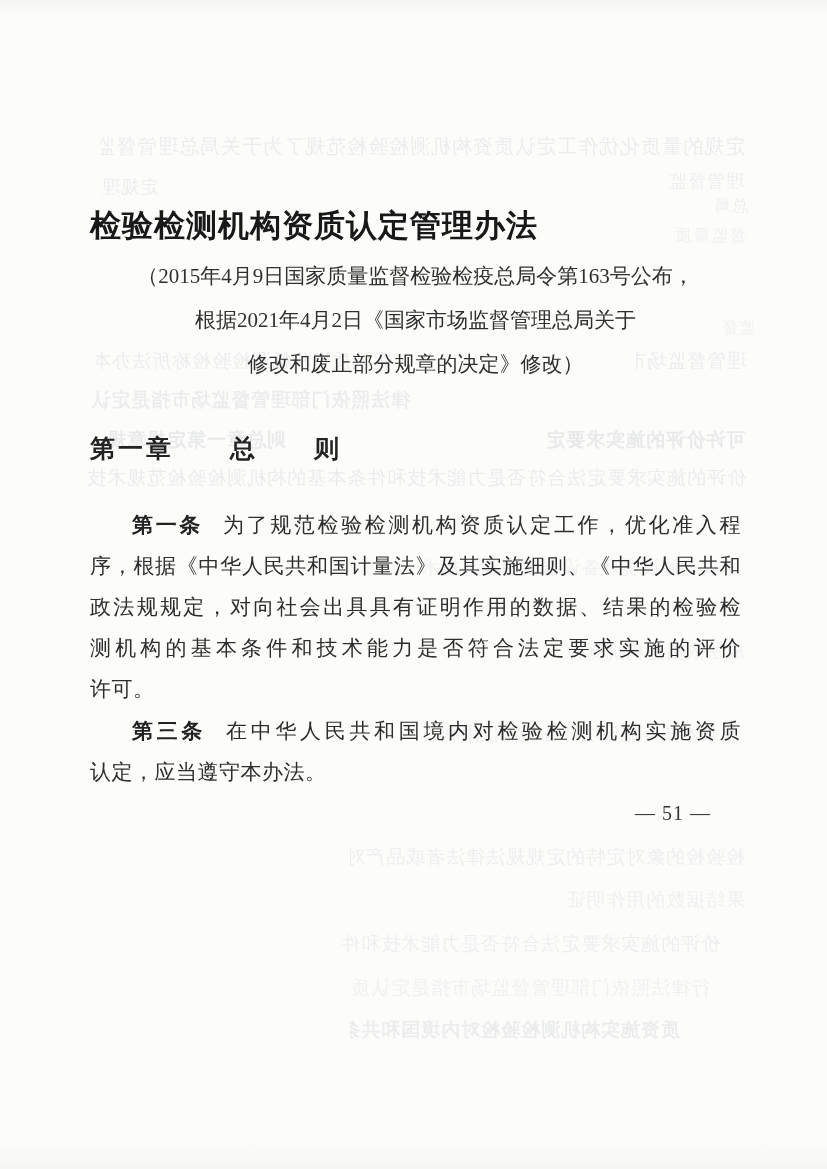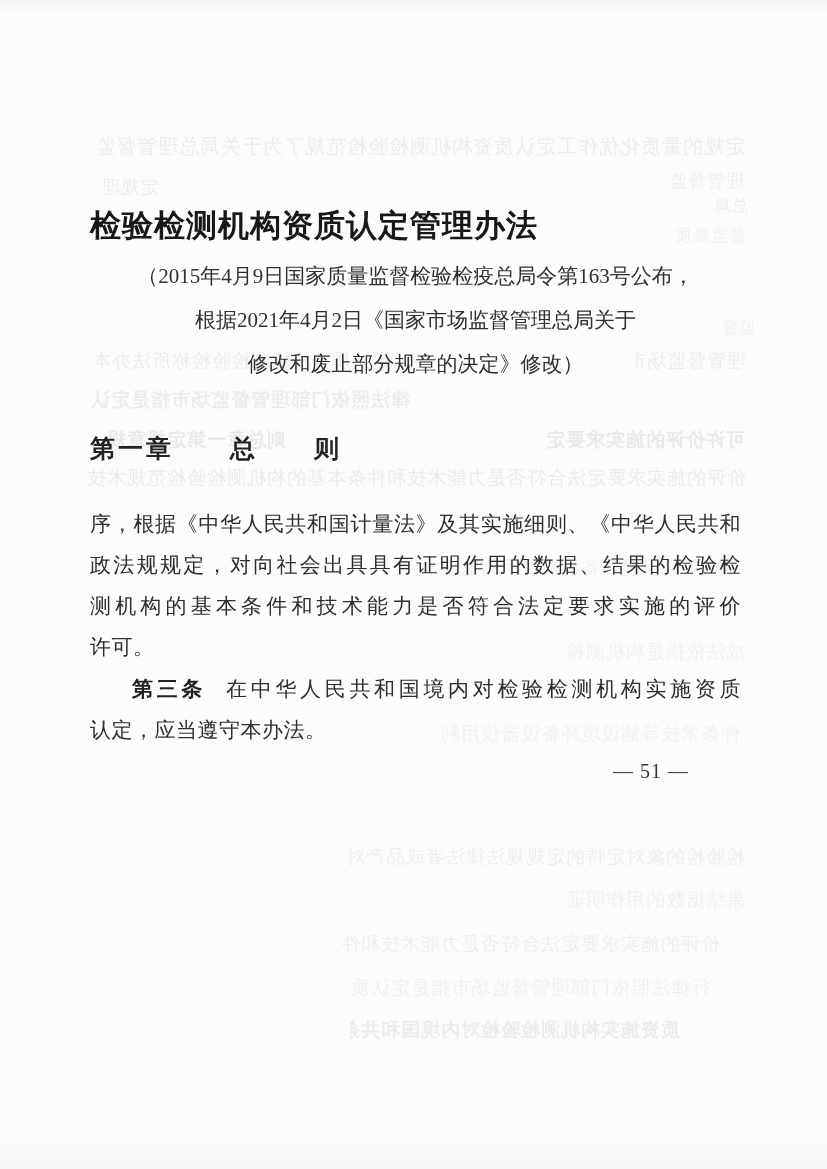--- a/index.html
+++ b/index.html
@@ -85,21 +85,21 @@
     color: #222;
     margin-right: 20px;
   }
   .page-footer {
     margin-top: 6px;
     text-align: right;
     font-size: 20px;
     line-height: 28px;
     color: #333;
   }
-  .page-footer .num { margin-right: 52px; letter-spacing: 1px; }
+  .page-footer .num { margin-right: 30px; letter-spacing: 1px; }
 </style>
 </head>
 <body>
 
 <div class="page">
 
   <div id="bleed-layer">
       <div class="bleed-line" style="top: 134px; left: 100px; width: 645px; font-size: 20px; opacity: 0.1;">定规的量质化优作工定认质资构机测检验检范规了为于关局总理管督监场市</div>
       <div class="bleed-line" style="top: 176px; left: 92px; width: 66px; font-size: 18px; opacity: 0.1;">定规理</div>
       <div class="bleed-line" style="top: 170px; left: 652px; width: 92px; font-size: 18px; opacity: 0.09;">理管督监</div>
@@ -130,20 +130,21 @@
       <span class="line">（2015年4月9日国家质量监督检验检疫总局令第163号公布，</span>
       <span class="line">根据2021年4月2日《国家市场监督管理总局关于</span>
       <span class="line">修改和废止部分规章的决定》修改）</span>
     </div>
 
     <h2 class="chapter">第一章　　总　　则</h2>
 
     <section class="body-text">
 
       <p class="para">
+        <span class="line just indent"><strong class="art-label">第一条</strong><span>为了规范检验检测机构资质认定工作，优化准入程</span></span>
         <span class="line just">序，根据《中华人民共和国计量法》及其实施细则、《中华人民共和</span>
       </p>
 
 
       <p class="para">
         <span class="line just">政法规规定，对向社会出具具有证明作用的数据、结果的检验检</span>
         <span class="line just">测机构的基本条件和技术能力是否符合法定要求实施的评价</span>
         <span class="line">许可。</span>
       </p>
 

